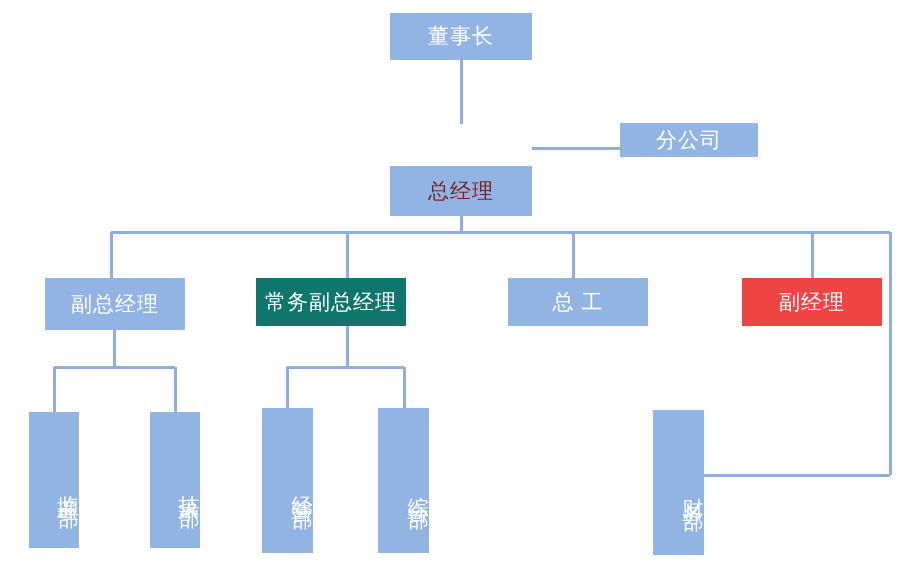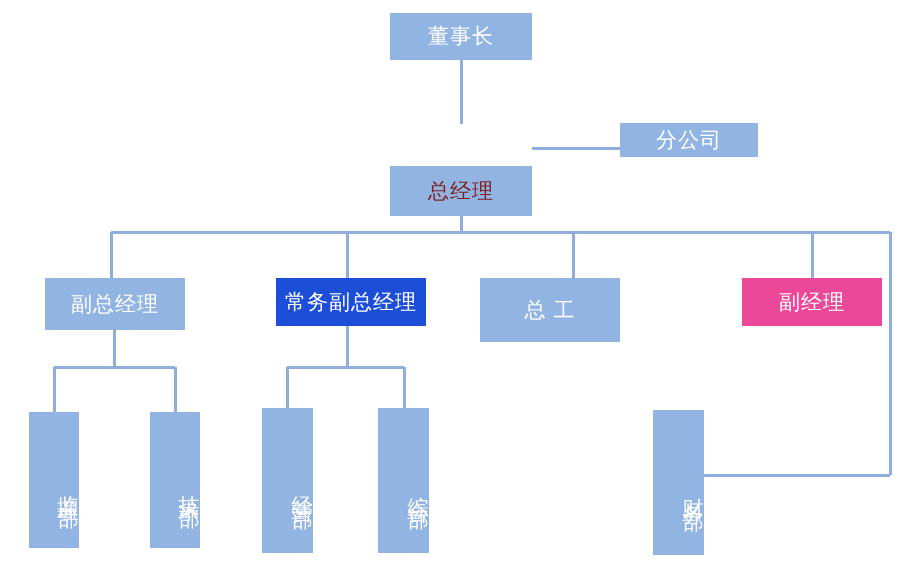--- a/index.html
+++ b/index.html
@@ -84,27 +84,27 @@
       </div>
       <div class="node horizontal" style="left: 390px; top: 124px; width: 142px; height: 50px; background: rgb(146, 180, 227); color: #7f1d1d; margin-top: 42px;">
         <span class="node-label">总经理</span>
       </div>
       <div class="node horizontal" style="left: 620px; top: 123px; width: 138px; height: 34px; background: rgb(146, 180, 227); color: rgb(255, 255, 255);">
         <span class="node-label">分公司</span>
       </div>
       <div class="node horizontal" style="left: 45px; top: 278px; width: 140px; height: 52px; background: rgb(146, 180, 227); color: rgb(255, 255, 255);">
         <span class="node-label">副总经理</span>
       </div>
-      <div class="node horizontal" style="left: 276px; top: 278px; width: 150px; height: 48px; background: #1d4ed8; color: rgb(255, 255, 255); justify-content: center;">
+      <div class="node horizontal" style="left: 256px; top: 278px; width: 150px; height: 48px; background: #0f766e; color: rgb(255, 255, 255); justify-content: center;">
         <span class="node-label">常务副总经理</span>
       </div>
-      <div class="node horizontal" style="left: 480px; top: 278px; width: 140px; height: 64px; background: rgb(146, 180, 227); color: rgb(255, 255, 255);">
+      <div class="node horizontal" style="left: 508px; top: 278px; width: 140px; height: 48px; background: rgb(146, 180, 227); color: rgb(255, 255, 255);">
         <span class="node-label">总 工</span>
       </div>
-      <div class="node horizontal" style="left: 742px; top: 278px; width: 140px; height: 48px; background: #ec4899; color: rgb(255, 255, 255);">
+      <div class="node horizontal" style="left: 742px; top: 278px; width: 140px; height: 48px; background: #ef4444; color: rgb(255, 255, 255);">
         <span class="node-label">副经理</span>
       </div>
       <div class="node vertical" style="left: 29px; top: 412px; width: 50px; height: 136px; background: rgb(146, 180, 227); color: rgb(255, 255, 255);">
         <span class="node-label">监理部</span>
       </div>
       <div class="node vertical" style="left: 150px; top: 412px; width: 50px; height: 136px; background: rgb(146, 180, 227); color: rgb(255, 255, 255);">
         <span class="node-label">技术部</span>
       </div>
       <div class="node vertical" style="left: 262px; top: 408px; width: 51px; height: 145px; background: rgb(146, 180, 227); color: rgb(255, 255, 255);">
         <span class="node-label">经营部</span>

